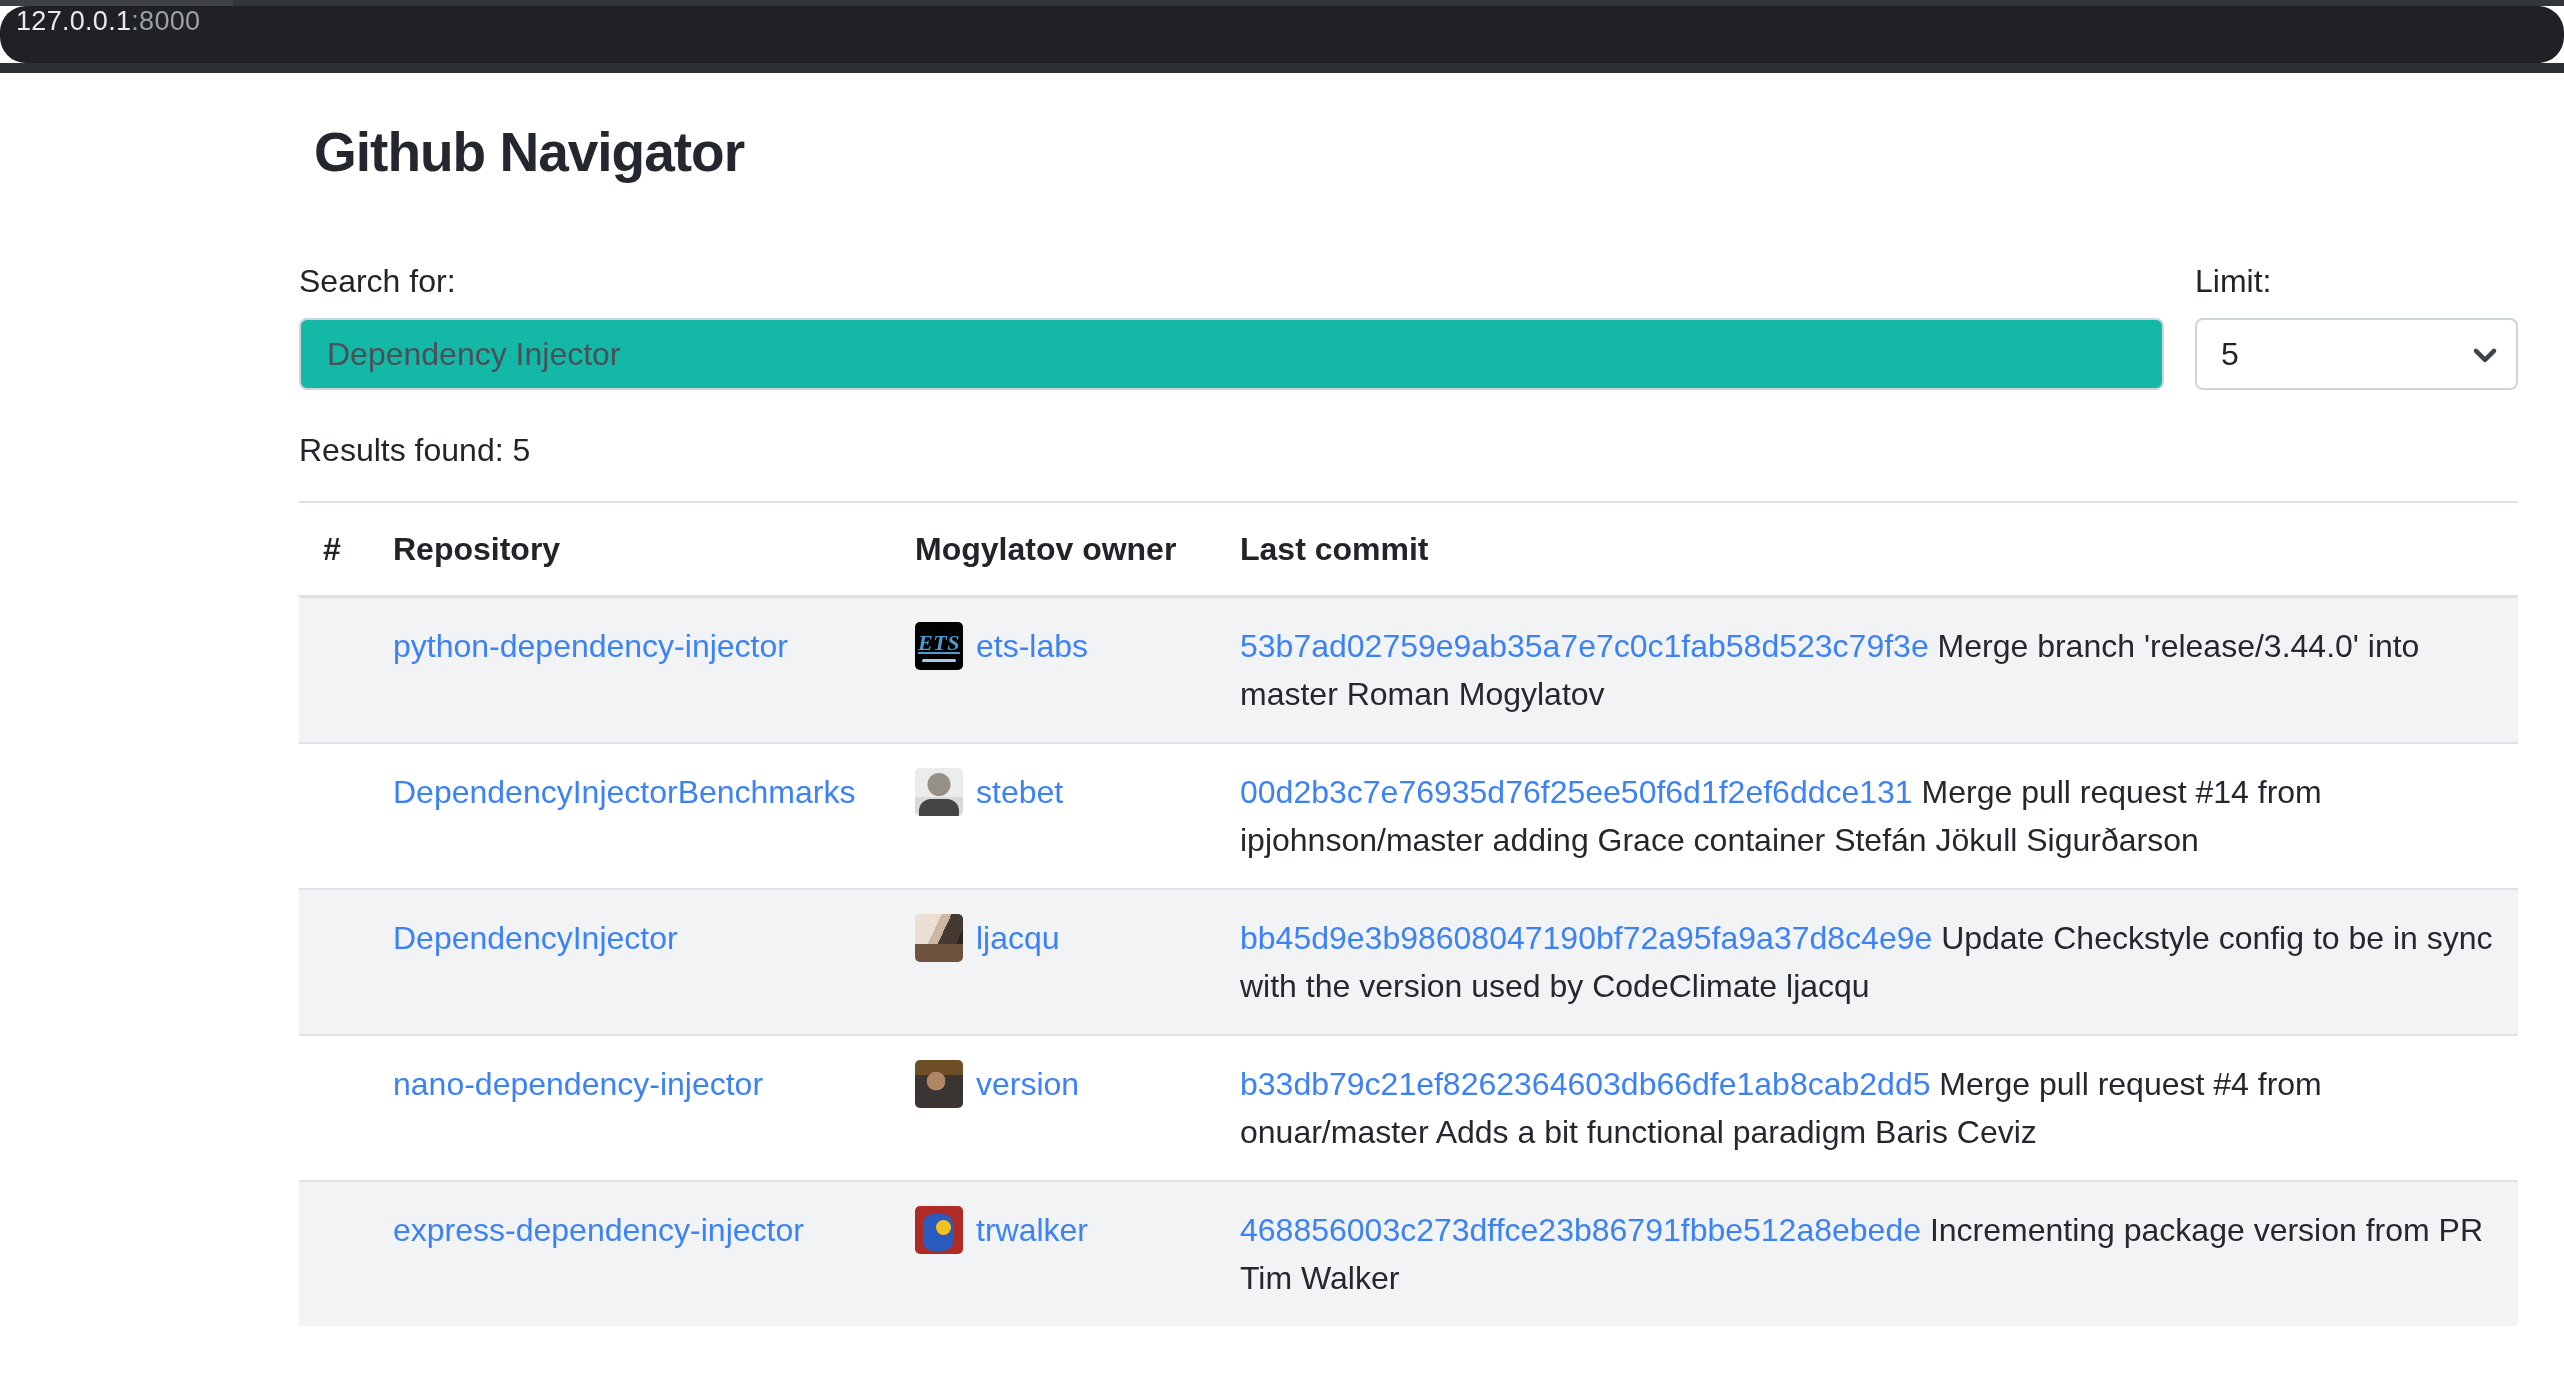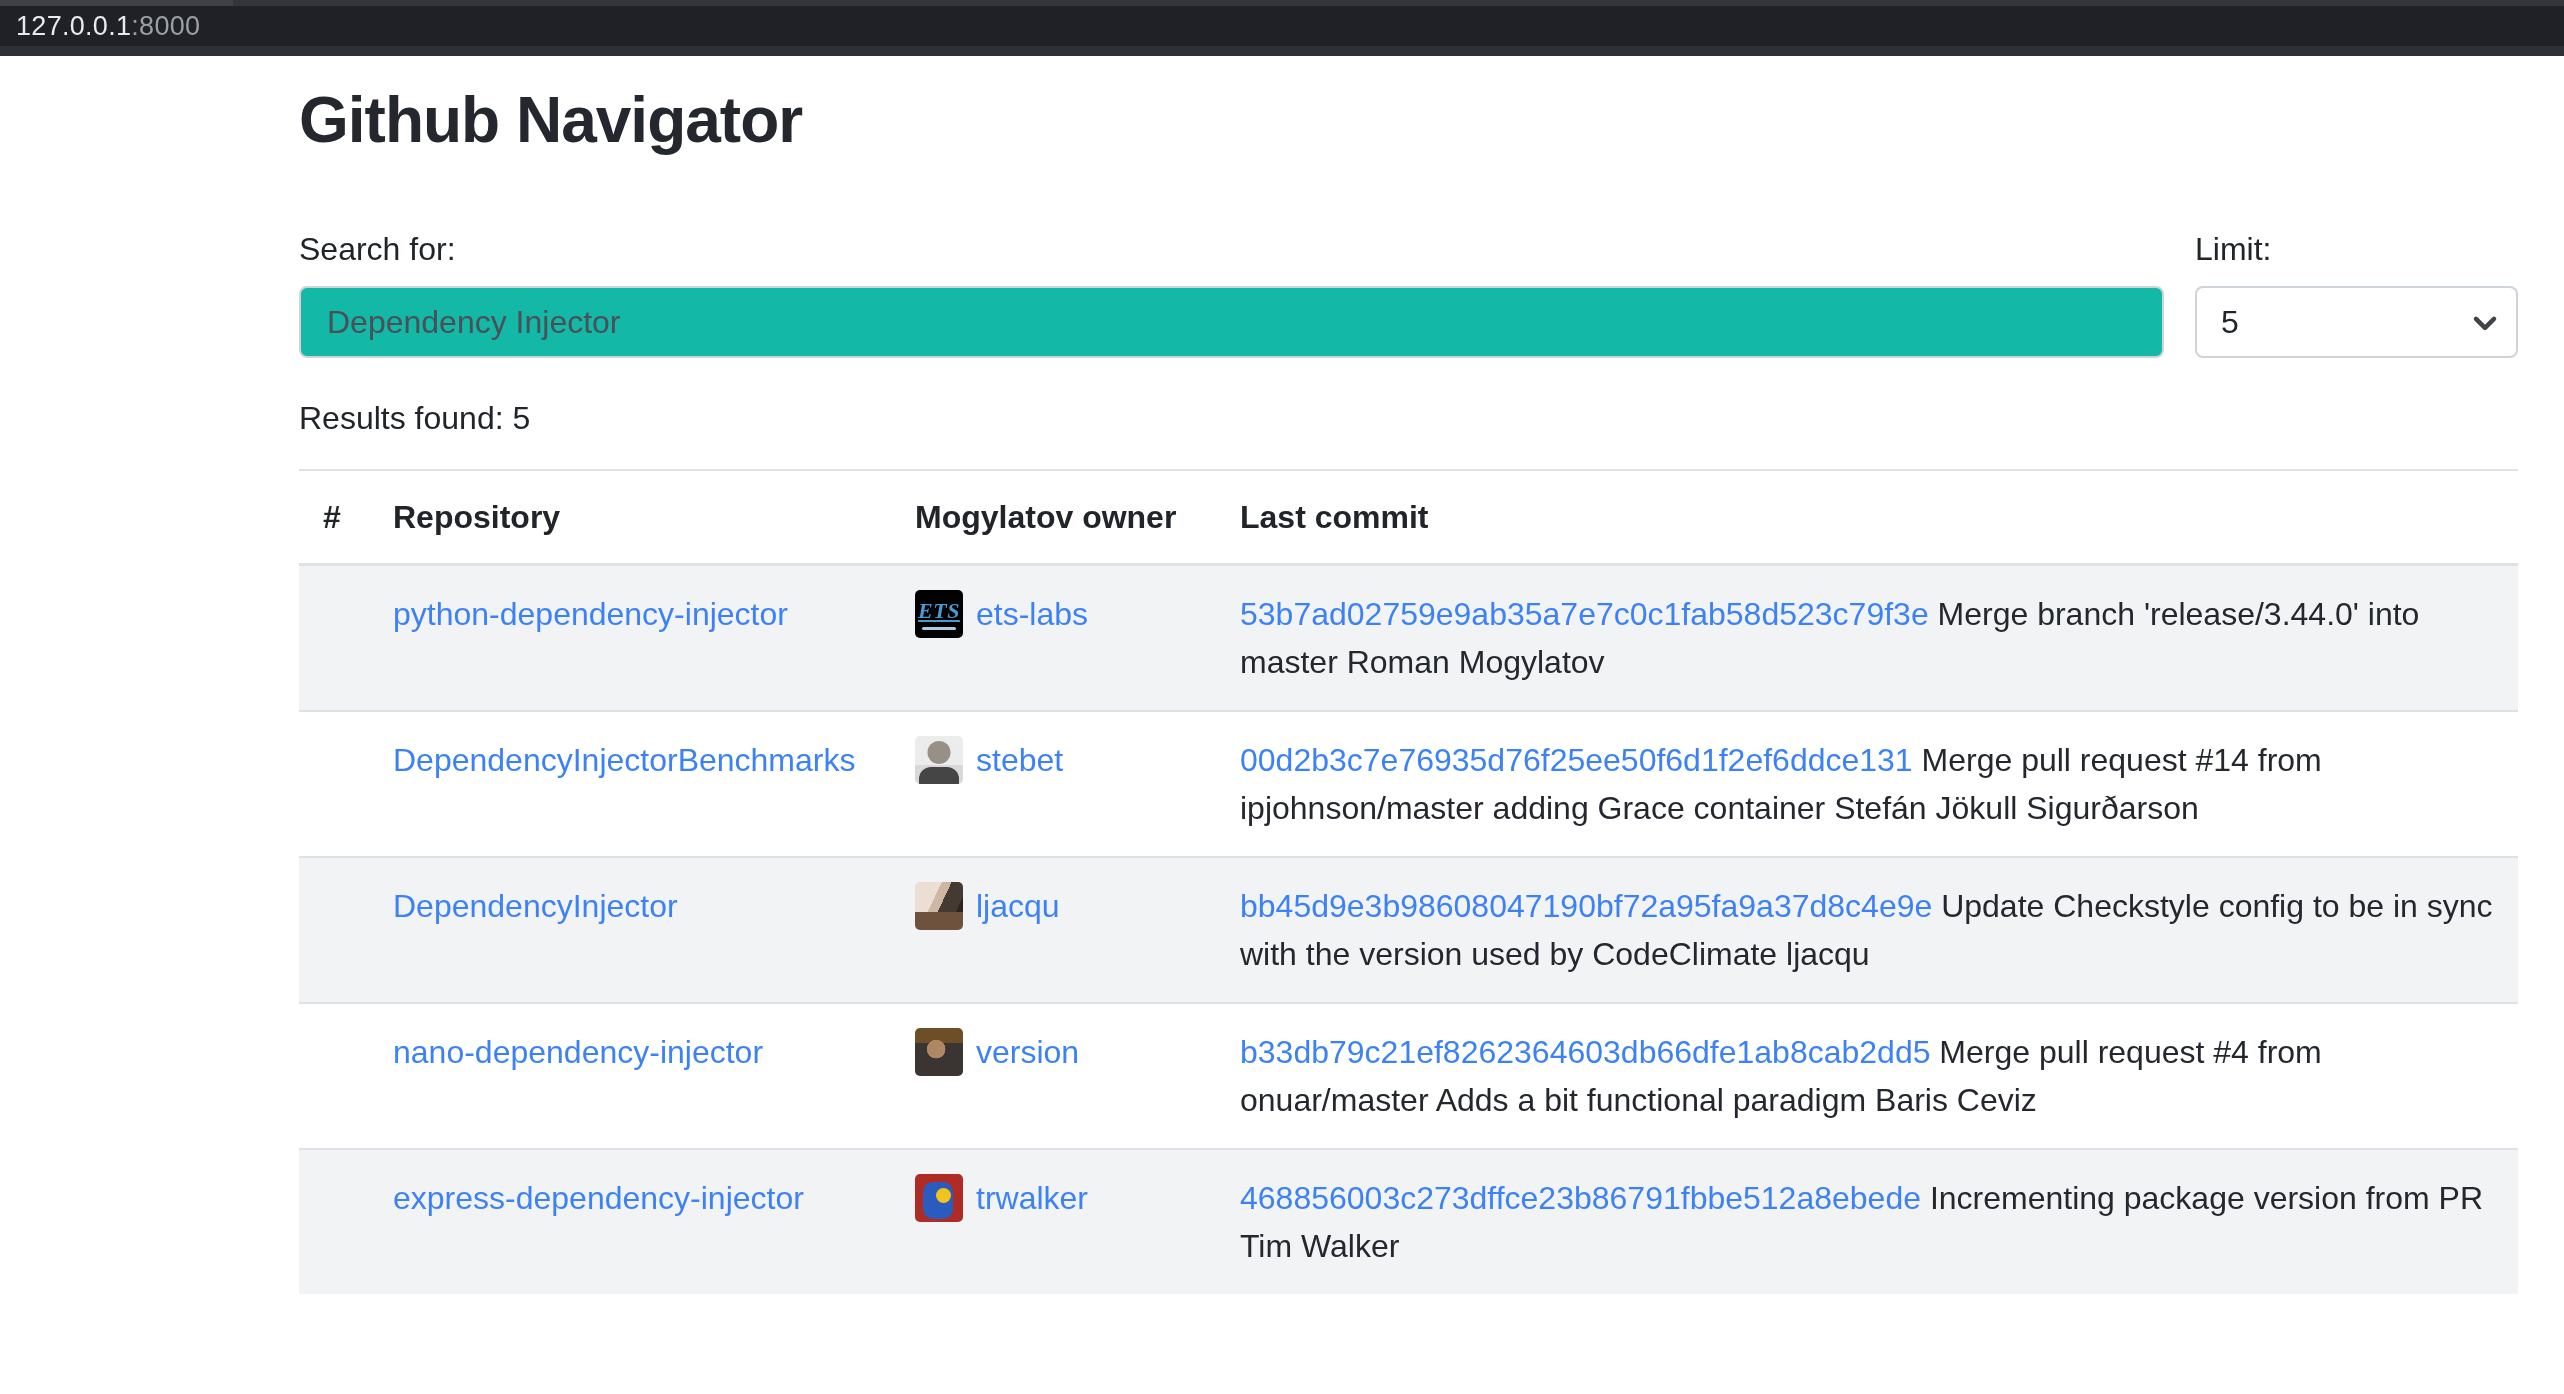--- a/index.html
+++ b/index.html
@@ -9,28 +9,28 @@
     background:#ffffff;
     font-family:"Liberation Sans", sans-serif;
     color:#212529;
     overflow:hidden;
     -webkit-font-smoothing:antialiased;
   }
 
   
   .tabstrip { height:6px; background:#32353a; position:relative; }
   .tabstrip::before { content:""; position:absolute; left:0; top:0; width:233px; height:6px; background:#3e4146; }
-  .addressbar { height:40px; background:#1f2126; display:flex; align-items:center; padding-left:16px; }
+  .addressbar { height:57px; background:#1f2126; display:flex; align-items:flex-start; padding-left:16px;border-radius:26px; }
   .url { font-size:27px; letter-spacing:.3px; color:#e8eaed; }
   .url .url-dim { color:#9aa0a6; }
   .chrome-bottom { height:10px; background:#2d3035; }
 
   
   .page { padding:16px 46px 0 299px; }
-  h1.page-title { font-size:64px; line-height:96px; margin:0; font-weight:700; color:#24282e; letter-spacing:-1px; }
+  h1.page-title { font-size:55px; line-height:96px; margin:15px; font-weight:700; color:#24282e; letter-spacing:-1px; }
 
   .form-row { margin-top:57px; display:flex; gap:31px; }
   .col-search { width:1865px; }
   .col-limit  { width:323px; }
   label.field-label { display:block; font-size:32px; line-height:48px; margin-bottom:13px; color:#212529; }
 
   input.search-input {
     width:100%; height:72px;
     border:2px solid #ced4da; border-radius:8px;
     font-family:"Liberation Sans", sans-serif;

